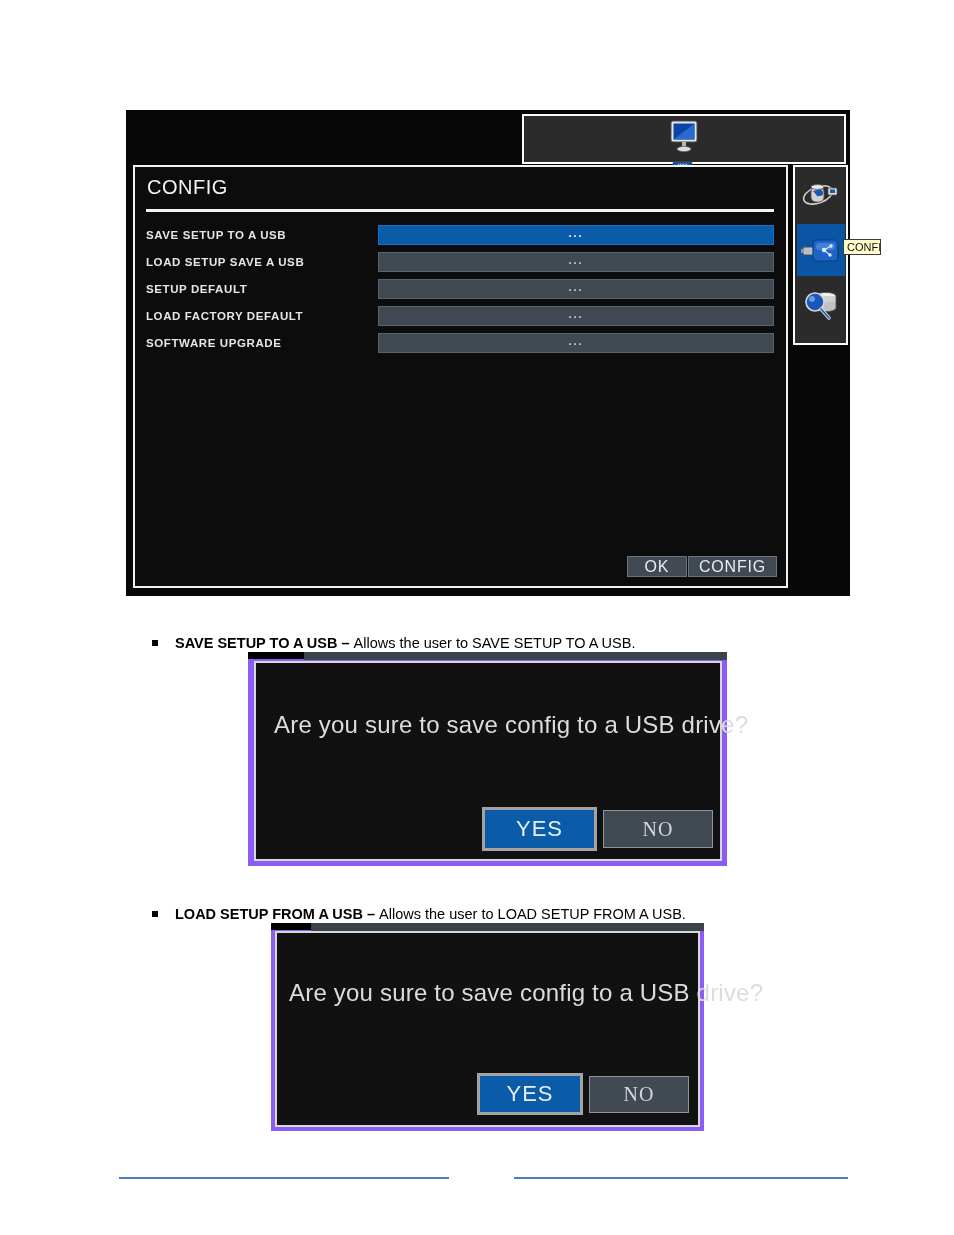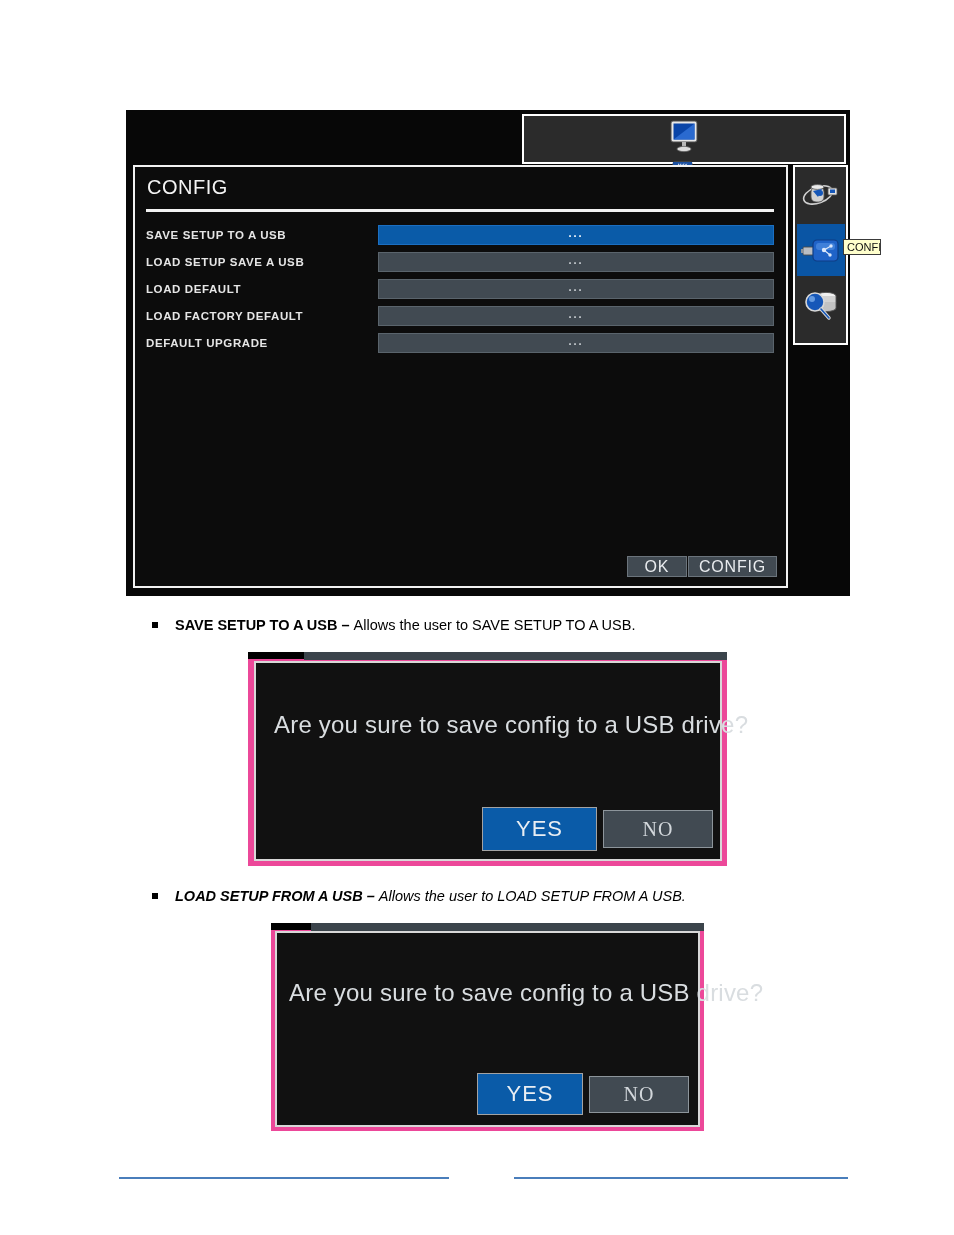--- a/index.html
+++ b/index.html
@@ -188,35 +188,36 @@
     box-sizing: content-box;
   }
 
   
   .bullet-line {
     position: absolute;
     left: 152px;
     font-size: 14.5px;
     color: #000000;
     white-space: nowrap;
+    margin-top: 18px;
   }
   .bullet-mark {
     display: inline-block;
     width: 6px;
     height: 6px;
     background: #000000;
     vertical-align: 2px;
     margin-right: 17px;
   }
   .bullet-strong { font-weight: bold; }
 
   
   .confirm-dialog {
     position: absolute;
-    background: #ec4899;
+    background: #8b5cf6;
     box-sizing: border-box;
   }
   .cd-titlestrip {
     position: absolute;
     top: 0;
     height: 8px;
     background: #3b444b;
   }
   .cd-blackstrip {
     position: absolute;
@@ -238,21 +239,21 @@
     letter-spacing: 0.2px;
     white-space: nowrap;
   }
   .cd-buttons {
     position: absolute;
     display: flex;
     align-items: center;
   }
   .cd-yes {
     background: #0a5ba8;
-    border: 1px solid #a3a3a3;
+    border: 3px solid #a3a3a3;
     box-sizing: border-box;
     color: #e9eef3;
     font-size: 22px;
     letter-spacing: 1px;
     display: flex;
     align-items: center;
     justify-content: center;
   }
   .cd-no {
     background: #414a52;
@@ -359,31 +360,31 @@
         <div class="cfg-label">SAVE SETUP TO A USB</div>
         <div class="cfg-value selected">...</div>
       </div>
 
       <div class="cfg-row">
         <div class="cfg-label">LOAD SETUP SAVE A USB</div>
         <div class="cfg-value">...</div>
       </div>
 
       <div class="cfg-row">
-        <div class="cfg-label">LOAD DEFAULT</div>
+        <div class="cfg-label">SETUP DEFAULT</div>
         <div class="cfg-value">...</div>
       </div>
 
       <div class="cfg-row">
         <div class="cfg-label">LOAD FACTORY DEFAULT</div>
         <div class="cfg-value">...</div>
       </div>
 
       <div class="cfg-row">
-        <div class="cfg-label">DEFAULT UPGRADE</div>
+        <div class="cfg-label">SOFTWARE UPGRADE</div>
         <div class="cfg-value">...</div>
       </div>
 
     </div>
 
     <div id="config-buttons">
       <div class="cfg-btn">OK</div>
       <div class="cfg-btn">CONFIG</div>
     </div>
   </div>
@@ -441,21 +442,21 @@
   <div class="cd-titlestrip" style="left:56px; width:423px;"></div>
   <div class="cd-inner" style="left:6px; top:9px; width:468px; height:200px;">
     <div class="cd-message" style="left:18px; top:48px;">Are you sure to save config to a USB drive?</div>
     <div class="cd-buttons" style="left:226px; top:144px;">
       <div class="cd-yes" style="width:115px; height:44px;">YES</div>
       <div class="cd-no" style="width:110px; height:38px; margin-left:6px;">NO</div>
     </div>
   </div>
 </div>
 
-<div class="bullet-line" style="top:888px;font-style:italic;">
+<div class="bullet-line" style="top:888px;">
   <span class="bullet-mark"></span><span class="bullet-strong">LOAD SETUP FROM A USB – </span><span>Allows the user to LOAD SETUP FROM A USB.</span>
 </div>
 
 <div class="confirm-dialog" style="left:271px; top:923px; width:433px; height:208px;">
   <div class="cd-blackstrip" style="width:40px;"></div>
   <div class="cd-titlestrip" style="left:40px; width:393px;"></div>
   <div class="cd-inner" style="left:4px; top:8px; width:425px; height:196px;">
     <div class="cd-message" style="left:12px; top:46px;">Are you sure to save config to a USB drive?</div>
     <div class="cd-buttons" style="left:200px; top:140px;">
       <div class="cd-yes" style="width:106px; height:42px;">YES</div>

